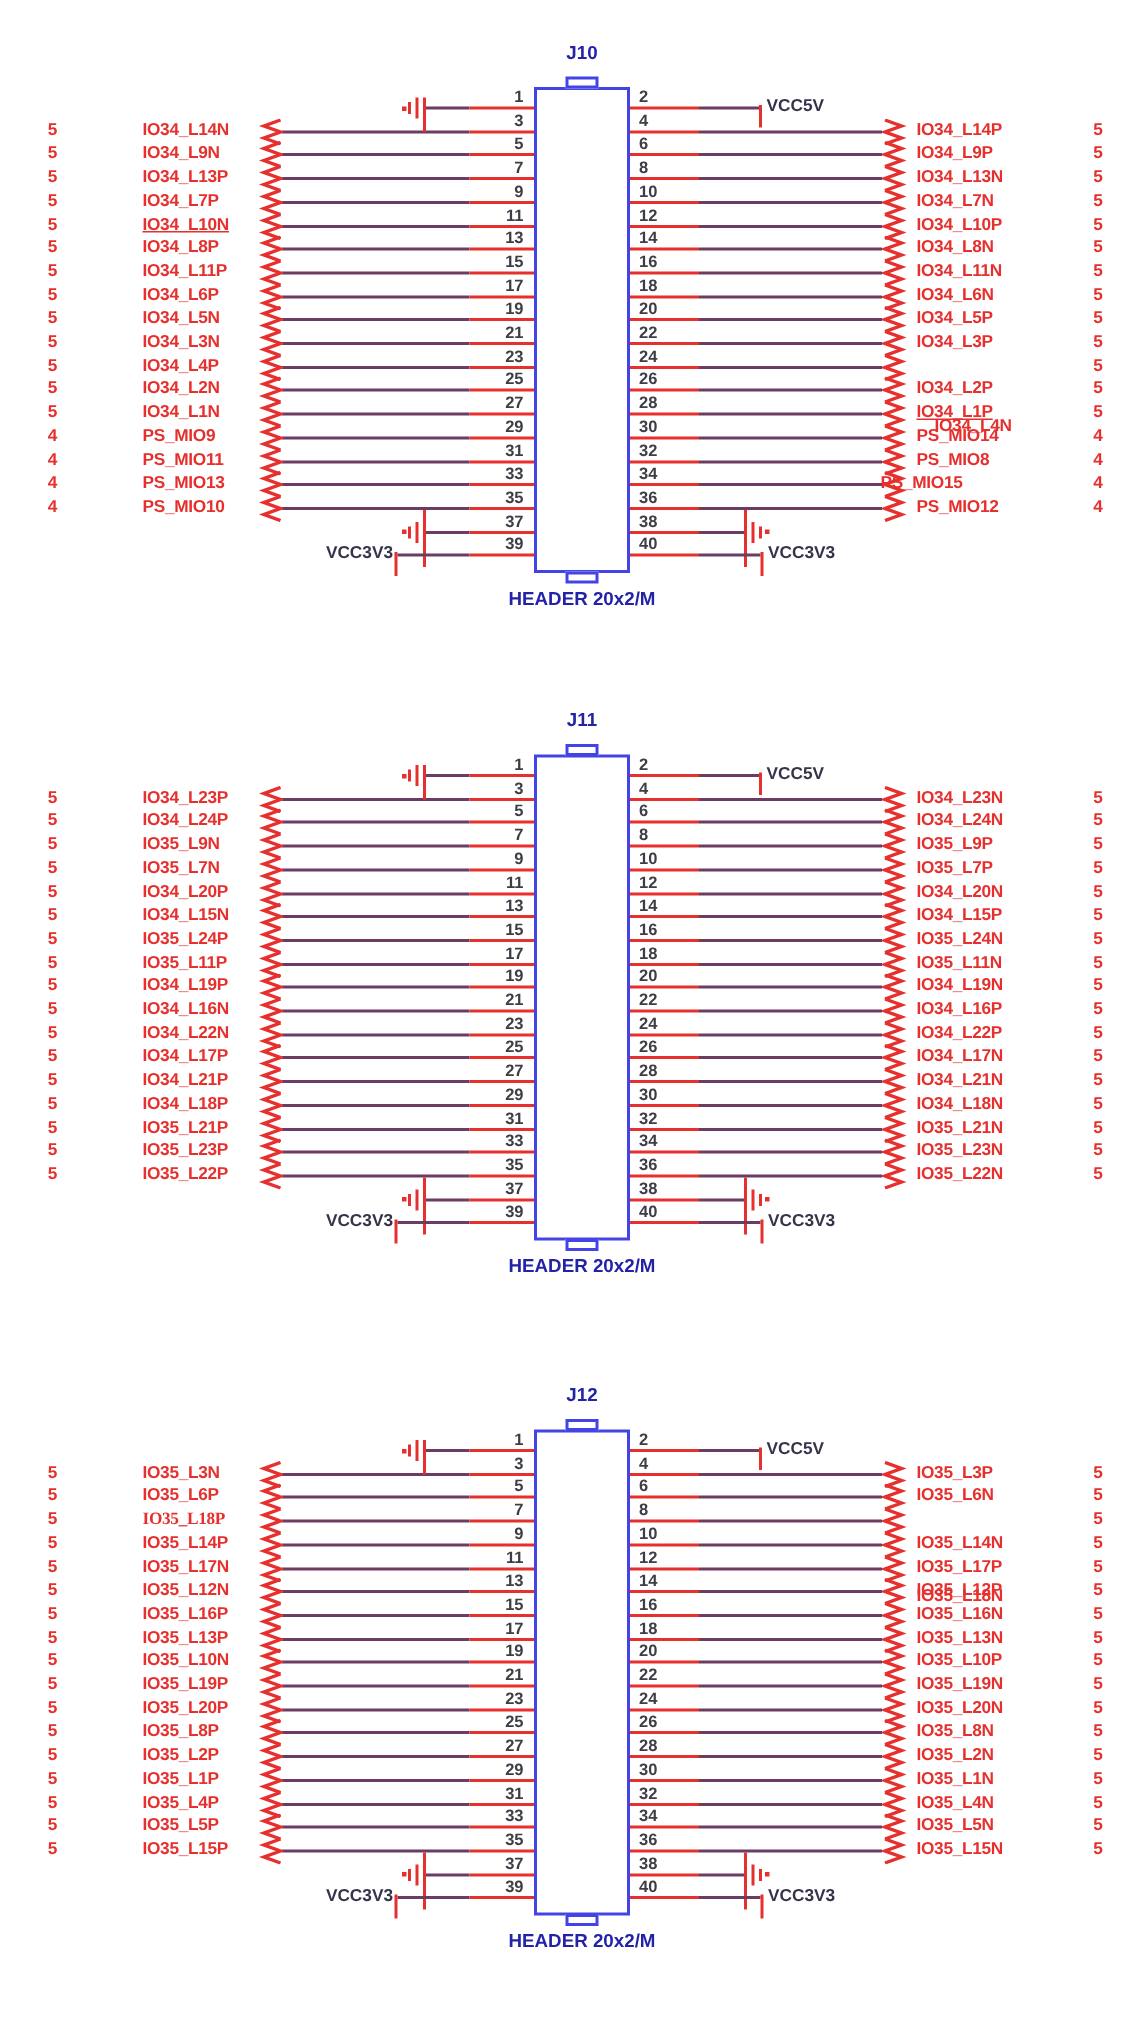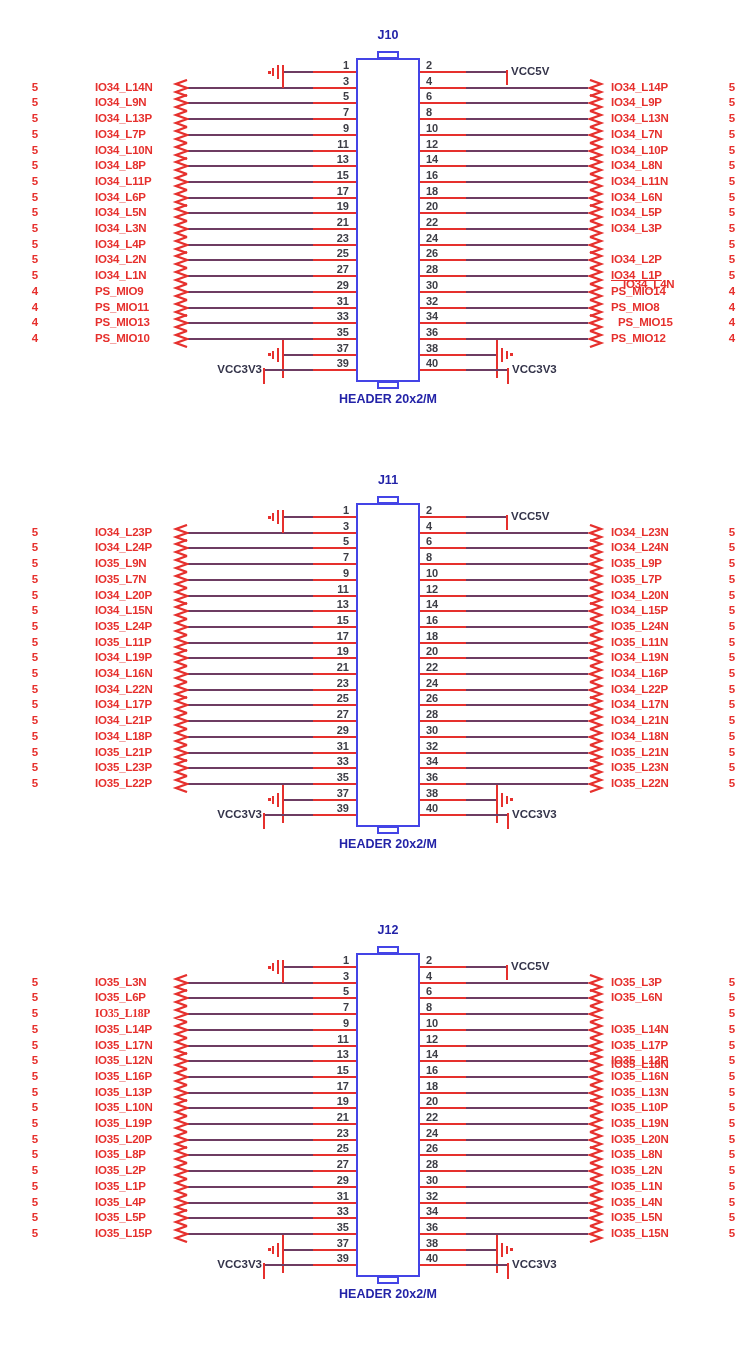--- a/index.html
+++ b/index.html
@@ -87,21 +87,21 @@
     </svg>
     <div class="lbl abs" style="left: 611px; top: 127.8px; color: rgb(230, 48, 45);">IO34_L7N</div>
     <div class="pageref abs" style="left: 723px; top: 127.8px; color: rgb(230, 48, 45);">5</div>
     <div class="num abs" style="left: 321px; top: 137.5px; width: 28px; text-align: right;">11</div>
     <div class="num abs" style="left: 426px; top: 137.5px;">12</div>
     <div class="abs" style="left: 188px; top: 149.5px; width: 125px; height: 2px; background: rgb(109, 60, 98);"></div>
     <div class="abs" style="left: 313px; top: 149.5px; width: 43px; height: 2px; background: rgb(230, 48, 45);"></div>
     <svg width="18" height="18" style="position: absolute; left: 171px; top: 141.5px;">
       <polyline points="16,1 5,5 16,9 5,13 16,17" fill="none" stroke="#e6302d" stroke-width="2.3"></polyline>
     </svg>
-    <div class="lbl abs" style="left: 95px; top: 143.5px; color: rgb(230, 48, 45);">IO34_L10N</div>
+    <div class="lbl abs" style="left: 95px; top: 143.5px; color: rgb(230, 48, 45); text-decoration: underline;">IO34_L10N</div>
     <div class="pageref abs" style="left: 26px; top: 143.5px; color: rgb(230, 48, 45);">5</div>
     <div class="abs" style="left: 420px; top: 149.5px; width: 46px; height: 2px; background: rgb(230, 48, 45);"></div>
     <div class="abs" style="left: 466px; top: 149.5px; width: 122px; height: 2px; background: rgb(109, 60, 98);"></div>
     <svg width="18" height="18" style="position: absolute; left: 588px; top: 141.5px;">
       <polyline points="2,1 13,5 2,9 13,13 2,17" fill="none" stroke="#e6302d" stroke-width="2.3"></polyline>
     </svg>
     <div class="lbl abs" style="left: 611px; top: 143.5px; color: rgb(230, 48, 45);">IO34_L10P</div>
     <div class="pageref abs" style="left: 723px; top: 143.5px; color: rgb(230, 48, 45);">5</div>
     <div class="num abs" style="left: 321px; top: 153.2px; width: 28px; text-align: right;">13</div>
     <div class="num abs" style="left: 426px; top: 153.2px;">14</div>
@@ -270,21 +270,21 @@
     <svg width="18" height="18" style="position: absolute; left: 171px; top: 314.2px;">
       <polyline points="16,1 5,5 16,9 5,13 16,17" fill="none" stroke="#e6302d" stroke-width="2.3"></polyline>
     </svg>
     <div class="lbl abs" style="left: 95px; top: 316.2px; color: rgb(230, 48, 45);">PS_MIO13</div>
     <div class="pageref abs" style="left: 26px; top: 316.2px; color: rgb(230, 48, 45);">4</div>
     <div class="abs" style="left: 420px; top: 322.2px; width: 46px; height: 2px; background: rgb(230, 48, 45);"></div>
     <div class="abs" style="left: 466px; top: 322.2px; width: 122px; height: 2px; background: rgb(109, 60, 98);"></div>
     <svg width="18" height="18" style="position: absolute; left: 588px; top: 314.2px;">
       <polyline points="2,1 13,5 2,9 13,13 2,17" fill="none" stroke="#e6302d" stroke-width="2.3"></polyline>
     </svg>
-    <div class="lbl abs" style="left: 618px; top: 316.2px; color: rgb(230, 48, 45);">PS_MIO15</div>
+    <div class="lbl abs" style="left: 587px; top: 316.2px; color: rgb(230, 48, 45);">PS_MIO15</div>
     <div class="pageref abs" style="left: 723px; top: 316.2px; color: rgb(230, 48, 45);">4</div>
     <div class="num abs" style="left: 321px; top: 325.9px; width: 28px; text-align: right;">35</div>
     <div class="num abs" style="left: 426px; top: 325.9px;">36</div>
     <div class="abs" style="left: 188px; top: 337.9px; width: 125px; height: 2px; background: rgb(109, 60, 98);"></div>
     <div class="abs" style="left: 313px; top: 337.9px; width: 43px; height: 2px; background: rgb(230, 48, 45);"></div>
     <svg width="18" height="18" style="position: absolute; left: 171px; top: 329.9px;">
       <polyline points="16,1 5,5 16,9 5,13 16,17" fill="none" stroke="#e6302d" stroke-width="2.3"></polyline>
     </svg>
     <div class="lbl abs" style="left: 95px; top: 331.9px; color: rgb(230, 48, 45);">PS_MIO10</div>
     <div class="pageref abs" style="left: 26px; top: 331.9px; color: rgb(230, 48, 45);">4</div>

